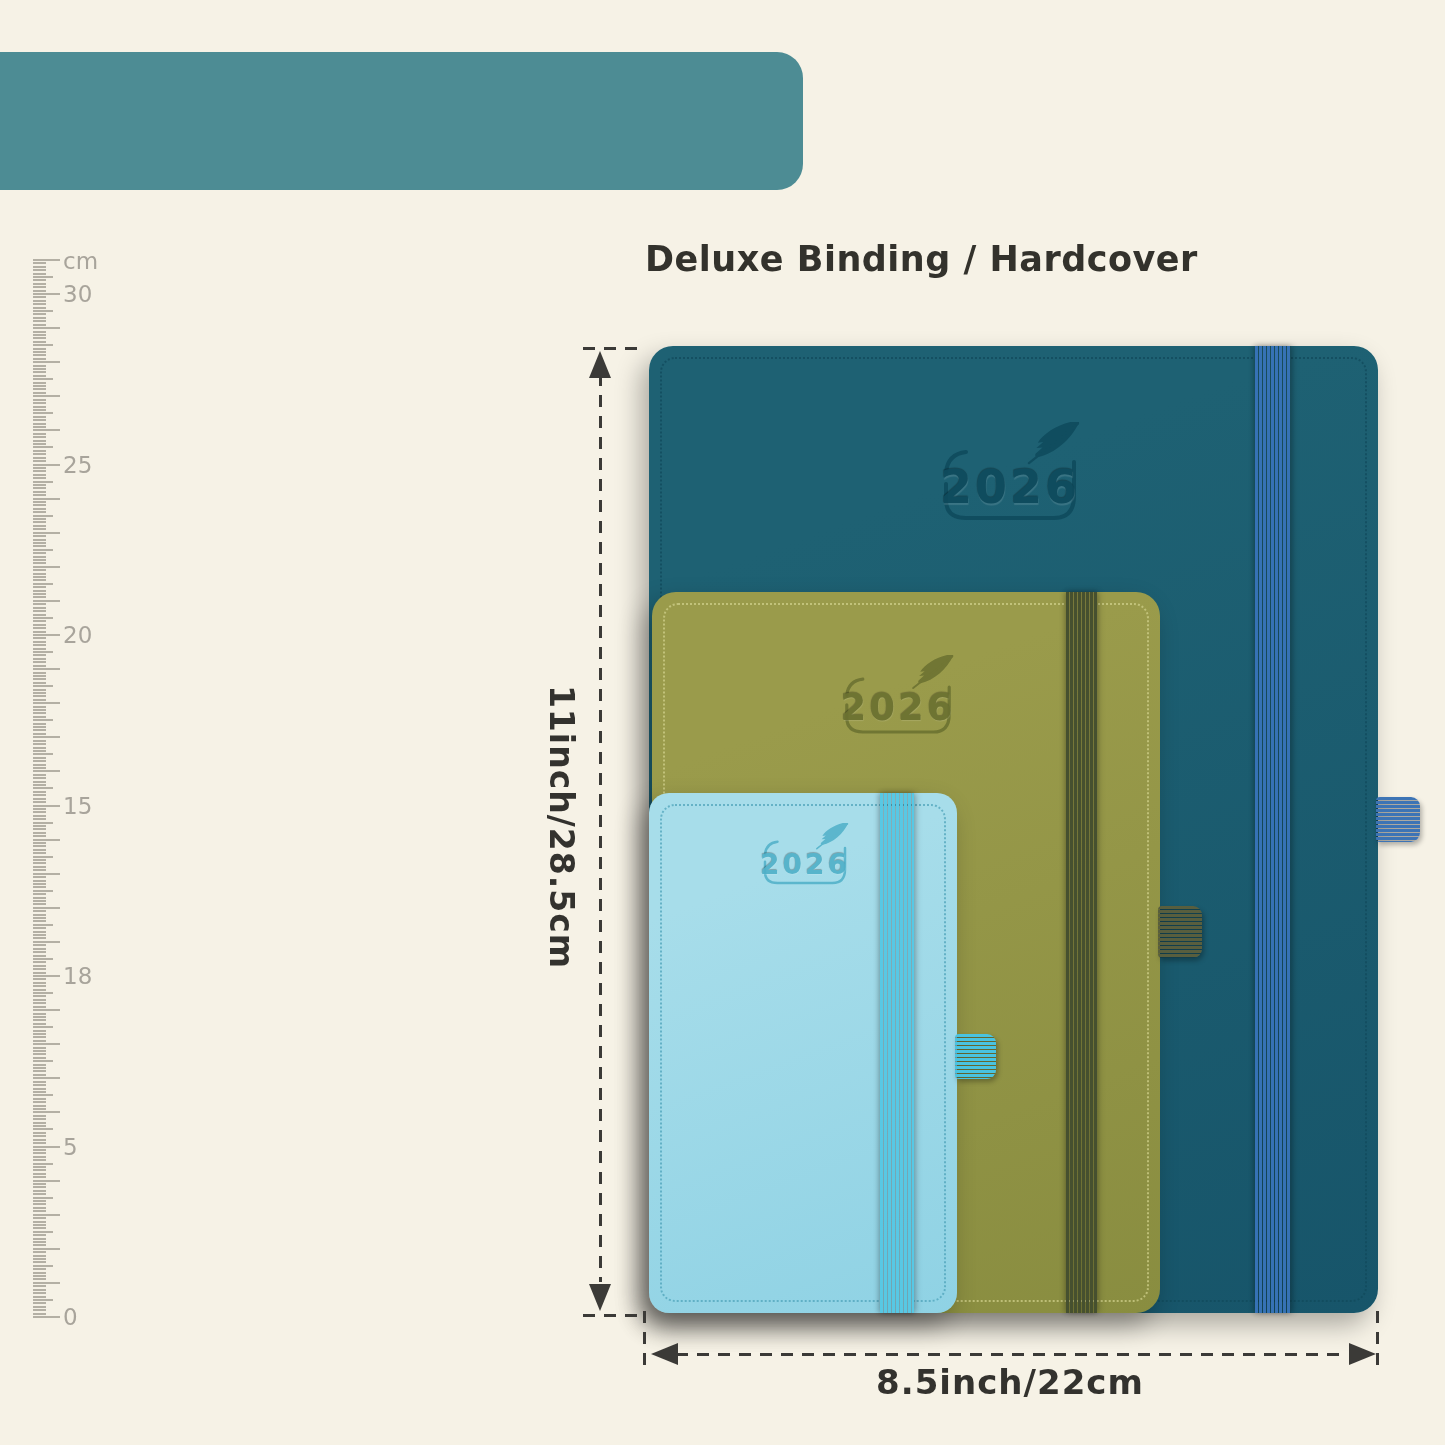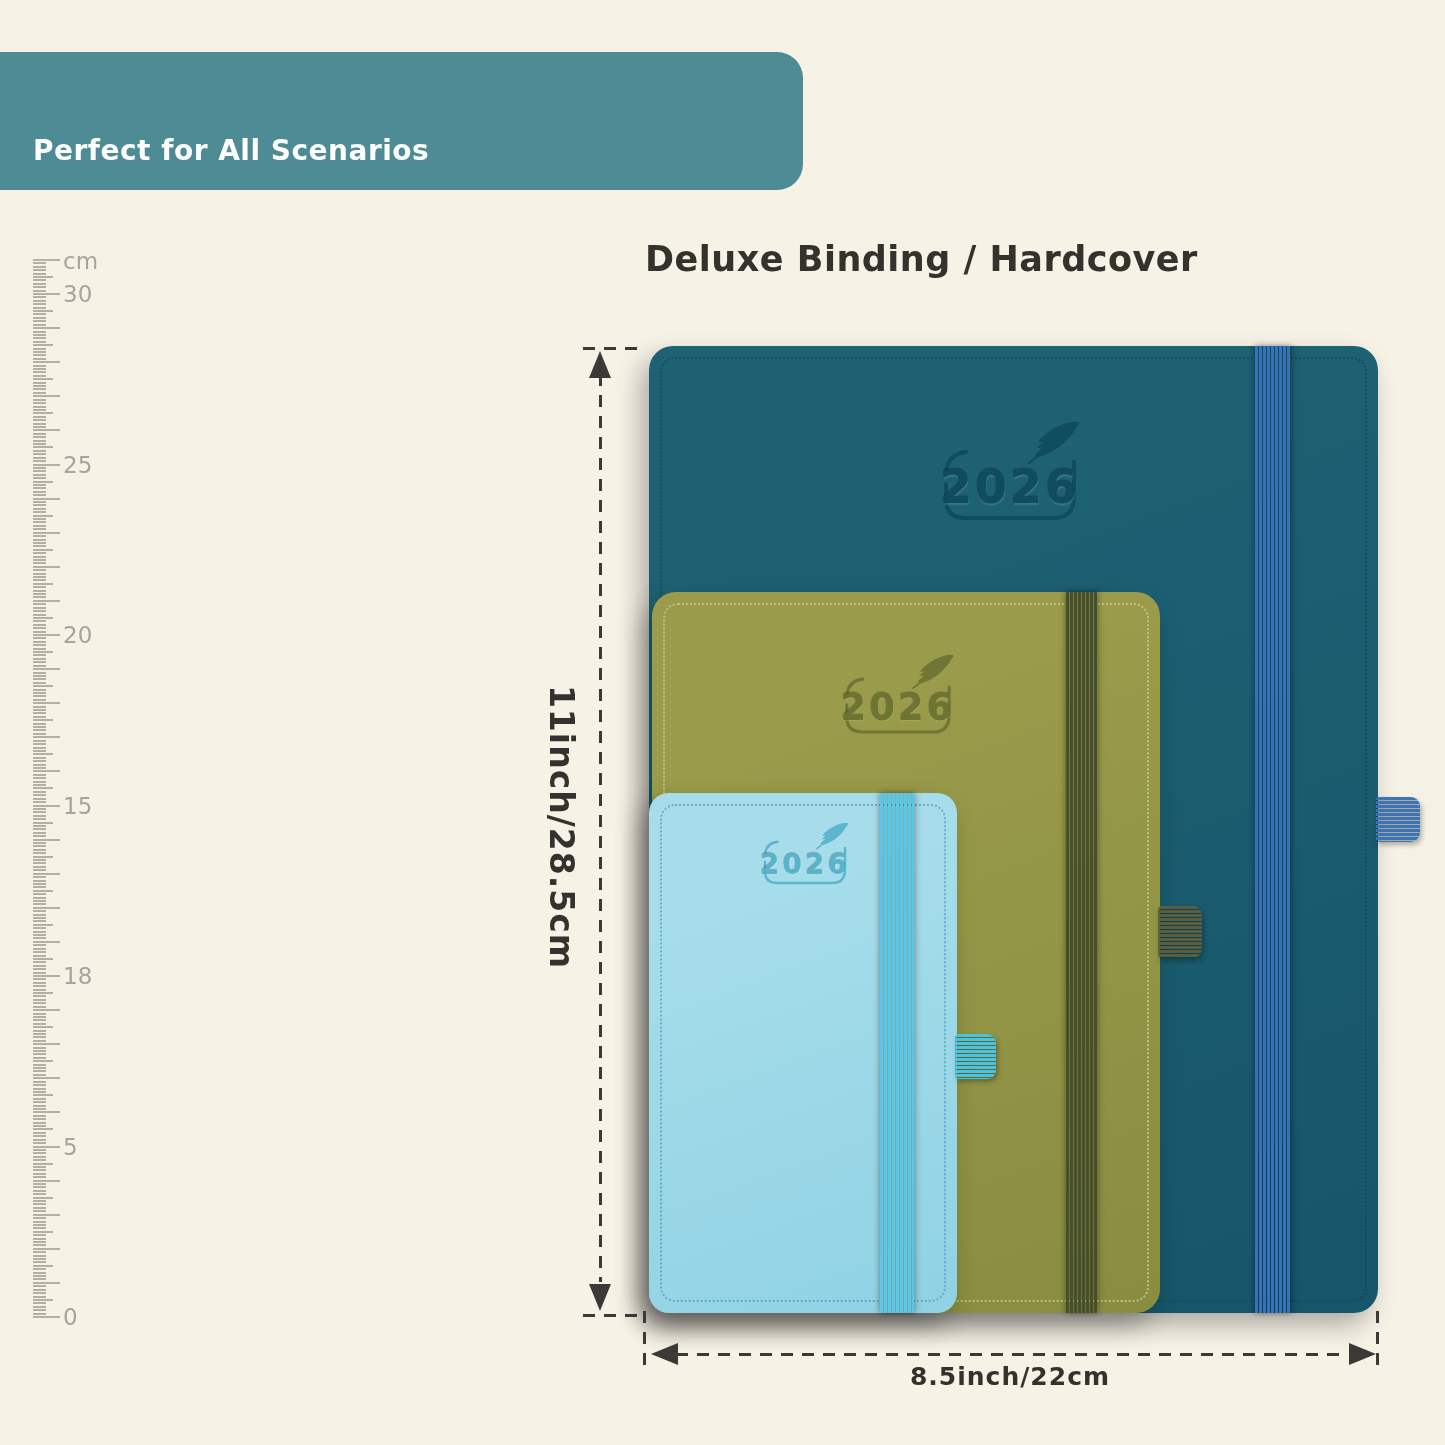--- a/index.html
+++ b/index.html
@@ -70,39 +70,38 @@
   
   #dims{position:absolute;inset:0;pointer-events:none;}
   .dash-h{position:absolute;height:3px;background:repeating-linear-gradient(90deg,var(--dim,#3b3a37) 0 12px,transparent 12px 21px);}
   .dash-v{position:absolute;width:3px;background:repeating-linear-gradient(180deg,var(--dim,#3b3a37) 0 12px,transparent 12px 21px);}
   .arr{position:absolute;width:0;height:0;}
   .arr-up{left:589px;top:351px;border-left:11px solid transparent;border-right:11px solid transparent;border-bottom:27px solid var(--dim,#3b3a37);}
   .arr-down{left:589px;top:1284px;border-left:11px solid transparent;border-right:11px solid transparent;border-top:27px solid var(--dim,#3b3a37);}
   .arr-left{left:651px;top:1343px;border-top:11px solid transparent;border-bottom:11px solid transparent;border-right:27px solid var(--dim,#3b3a37);}
   .arr-right{left:1349px;top:1343px;border-top:11px solid transparent;border-bottom:11px solid transparent;border-left:27px solid var(--dim,#3b3a37);}
   .dim-label{position:absolute;color:var(--dim-text,#33322e);font-weight:bold;white-space:nowrap;}
-  .dim-label-h{left:1010px;top:1362px;transform:translateX(-50%);font-size:25px;letter-spacing:1px;}
+  .dim-label-h{left:1010px;top:1362px;transform:translateX(-50%);font-size:34px;letter-spacing:1px;}
   .dim-label-v{left:561px;top:827px;transform:translate(-50%,-50%) rotate(90deg);font-size:33px;letter-spacing:1px;}
 </style>
 </head>
 <body>
 
 <svg width="0" height="0" style="position:absolute" aria-hidden="true">
   <defs>
     <symbol id="feather-sym" viewBox="0 0 100 70">
       <path d="M97 3 C70 6 45 20 35 36 L43 35 L33 44 L42 43 L32 52 C30 55 32 58 36 57 C60 52 86 30 97 3 Z" fill="currentColor"></path>
       <path d="M22 66 C40 52 70 28 94 8" stroke="currentColor" stroke-width="3.5" fill="none" stroke-linecap="round"></path>
     </symbol>
   </defs>
 </svg>
 
 <div class="canvas" style="--page-bg: #f6f2e6;">
 
   <div class="banner" style="--banner-bg: #4d8c94; --banner-fg: #ffffff;">
-    <div class="banner-subtitle">Perfect for All Scenarios</div>
   </div>
 
   <div class="features" style="--feat-fg: #33322c;">
     <div>Deluxe Binding / Hardcover</div>
   </div>
 
   <div id="ruler" style="--tick: #b4b0a4; --rlabel: #a8a49b;">
       <div class="tick cm" style="top: 1316px;"></div>
       <div class="tick mm" style="top: 1312.59px;"></div>
       <div class="tick mm" style="top: 1309.18px;"></div>

